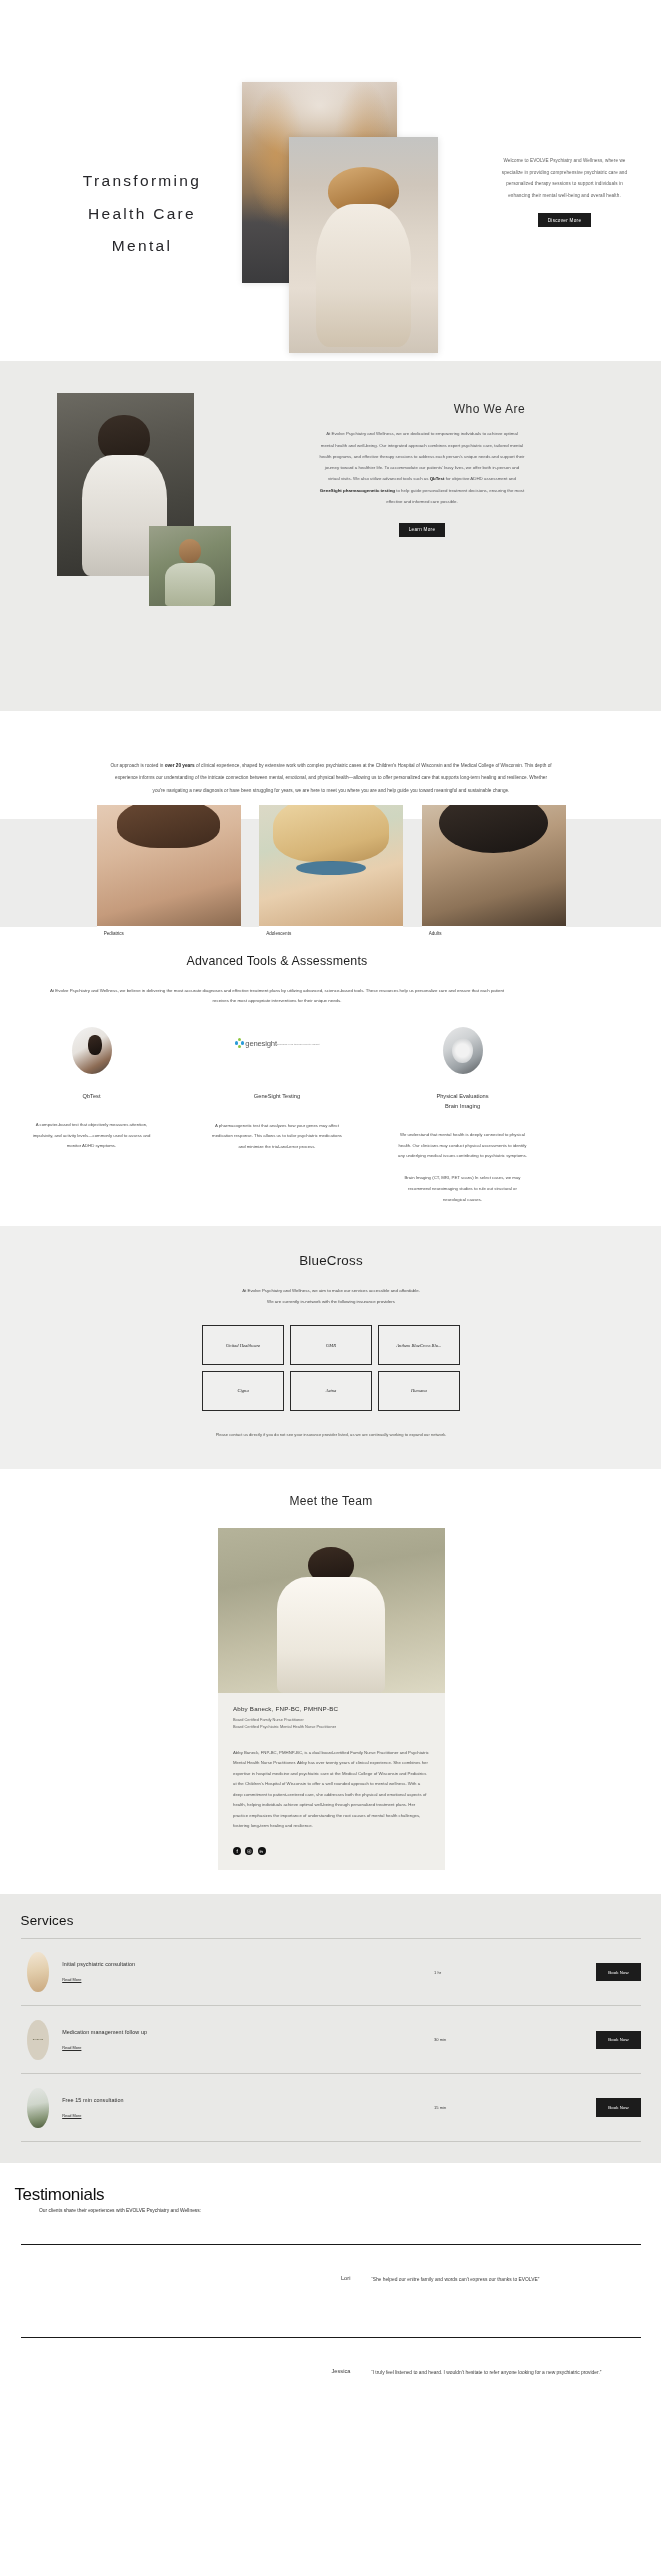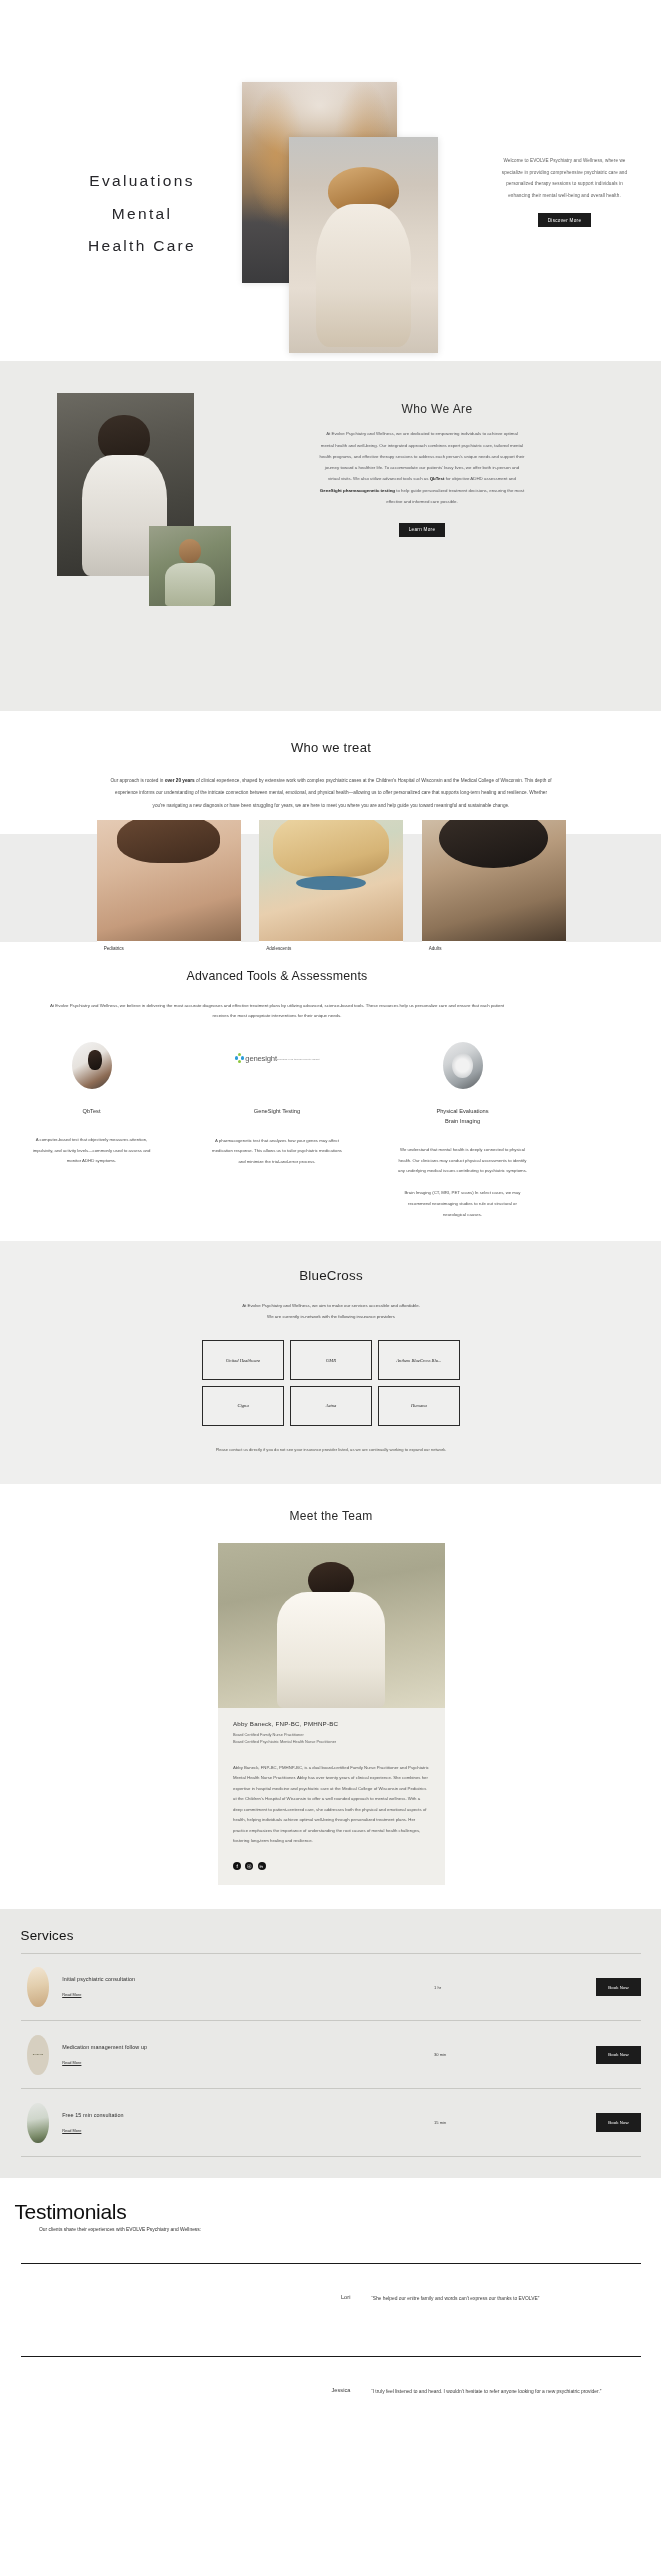--- a/index.html
+++ b/index.html
@@ -167,21 +167,21 @@
     left: 319px; top: 41px;
     width: 206px;
     text-align: center;
   }
   .wwa-title {
     font-size: 12px;
     font-weight: 300;
     color: #2d2d2d;
     letter-spacing: 0.4px;
     margin-bottom: 12.4px;
-    text-align: center;
+    text-align: right;
     padding-left: 30px;
   }
   .wwa-body {
     font-size: 4.4px;
     line-height: 2.55;
     color: #56565a;
     font-weight: 300;
   }
   .wwa-body b { font-weight: 700; color: #222; }
   .wwa-btn-wrap { margin-top: 15.5px; }
@@ -556,21 +556,21 @@
     border-top: 0.5px solid #c8c8c4;
   }
 
   
   .testi {
     width: 662px;
     background: #fff;
     padding: 23px 0 0;
   }
   .testi-title {
-    font-size: 21px;
+    font-size: 17px;
     font-weight: 300;
     color: #0f0f0f;
     letter-spacing: -0.3px;
     padding-left: 14.4px;
     line-height: 1.05;
   }
   .testi-sub {
     font-size: 4.9px;
     color: #2e2e2e;
     font-weight: 300;
@@ -605,23 +605,23 @@
     padding-right: 31px;
   }
 </style>
 </head>
 <body>
 
 <div class="page">
 
   <section class="hero">
     <div class="hero-title">
-      <div>Evaluations</div>
+      <div>Transforming</div>
+      <div>Health Care</div>
       <div>Mental</div>
-      <div>Health Care</div>
     </div>
     <div class="hero-img-back"></div>
     <div class="hero-img-front"></div>
     <div class="hero-right">
       <p>Welcome to EVOLVE Psychiatry and Wellness, where we specialize in providing comprehensive psychiatric care and personalized therapy sessions to support individuals in enhancing their mental well-being and overall health.</p>
       <div class="hero-btn-wrap">
         <button class="btn-dark">Discover More</button>
       </div>
     </div>
   </section>
@@ -632,21 +632,20 @@
     <div class="wwa-text">
       <h2 class="wwa-title">Who We Are</h2>
       <p class="wwa-body"><span>At Evolve Psychiatry and Wellness, we are dedicated to empowering individuals to achieve optimal mental health and well-being. Our integrated approach combines expert psychiatric care, tailored mental health programs, and effective therapy sessions to address each person's unique needs and support their journey toward a healthier life. To accommodate our patients' busy lives, we offer both in-person and virtual visits. We also utilize advanced tools such as </span><b>QbTest</b><span> for objective ADHD assessment and </span><b>GeneSight pharmacogenetic testing</b><span> to help guide personalized treatment decisions, ensuring the most effective and informed care possible.</span></p>
       <div class="wwa-btn-wrap">
         <button class="btn-dark">Learn More</button>
       </div>
     </div>
   </section>
 
   <section class="who-we-treat">
-    <h2 class="wwt-title">Who we treat</h2>
     <p class="wwt-body"><span>Our approach is rooted in </span><b>over 20 years</b><span> of clinical experience, shaped by extensive work with complex psychiatric cases at the Children's Hospital of Wisconsin and the Medical College of Wisconsin. This depth of experience informs our understanding of the intricate connection between mental, emotional, and physical health—allowing us to offer personalized care that supports long-term healing and resilience. Whether you're navigating a new diagnosis or have been struggling for years, we are here to meet you where you are and help guide you toward meaningful and sustainable change.</span></p>
     <div class="wwt-band">
       <div class="wwt-cards">
         <div class="wwt-card">
           <div class="wwt-photo ped"></div>
           <div class="wwt-label-box">Pediatrics</div>
         </div>
         <div class="wwt-card">
           <div class="wwt-photo ado"></div>
           <div class="wwt-label-box">Adolescents</div>

